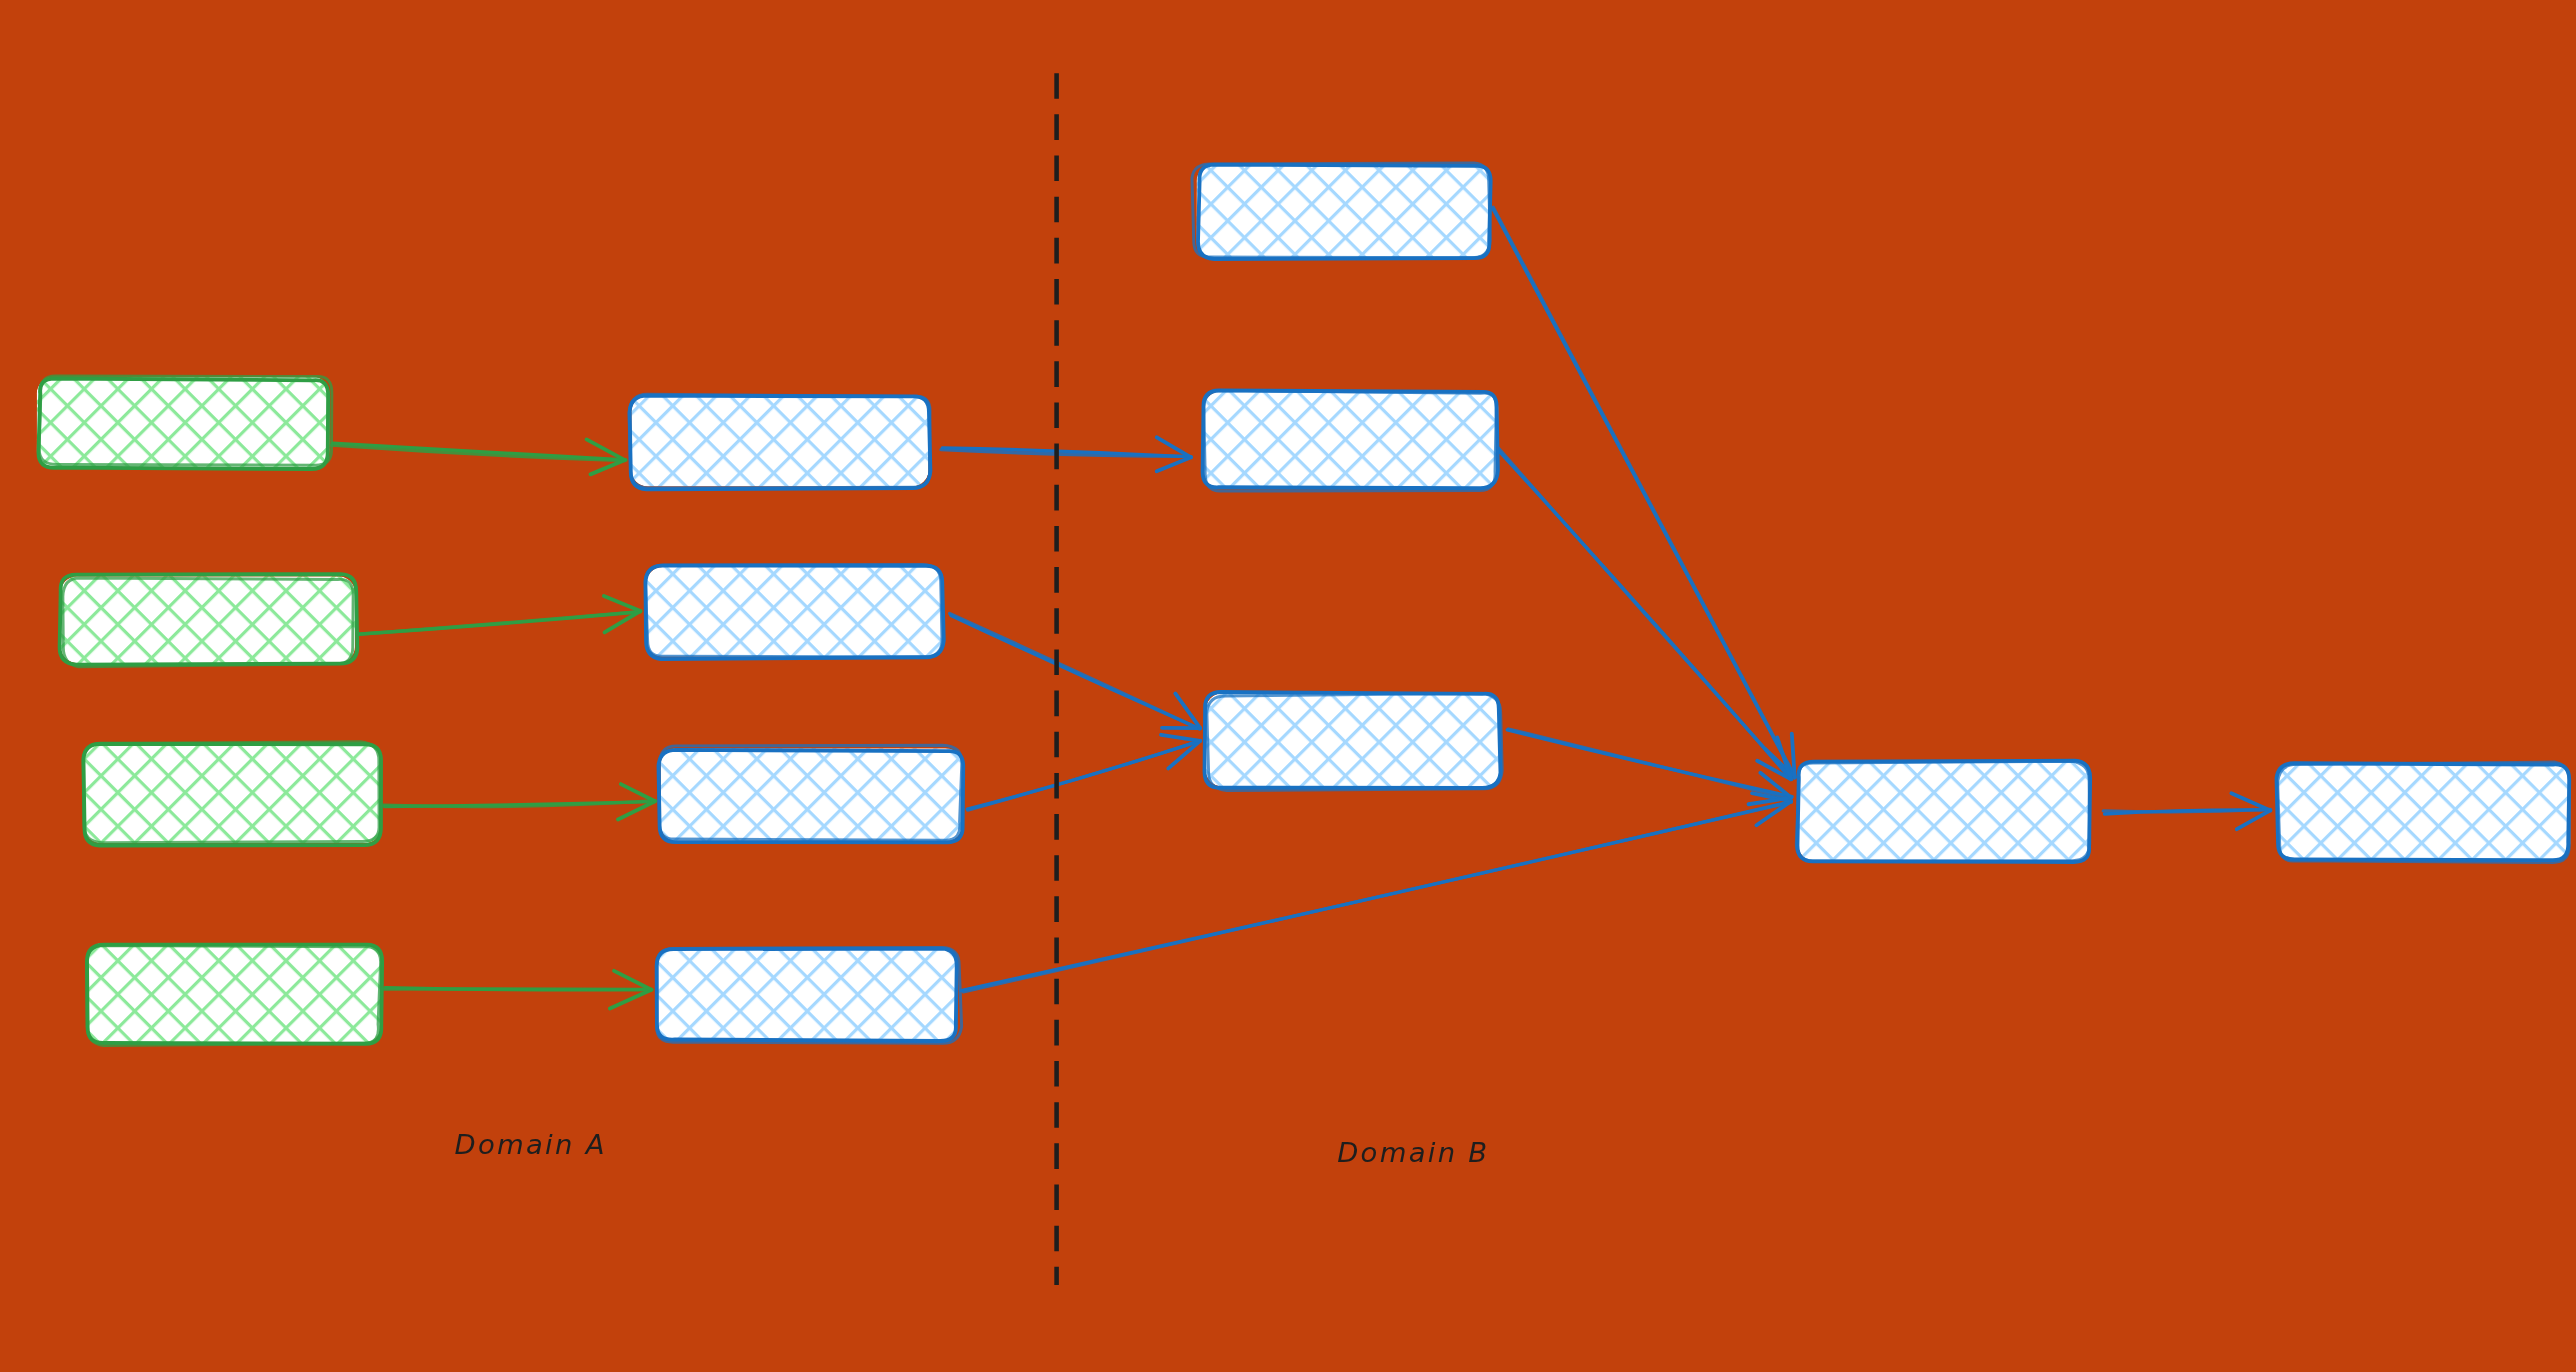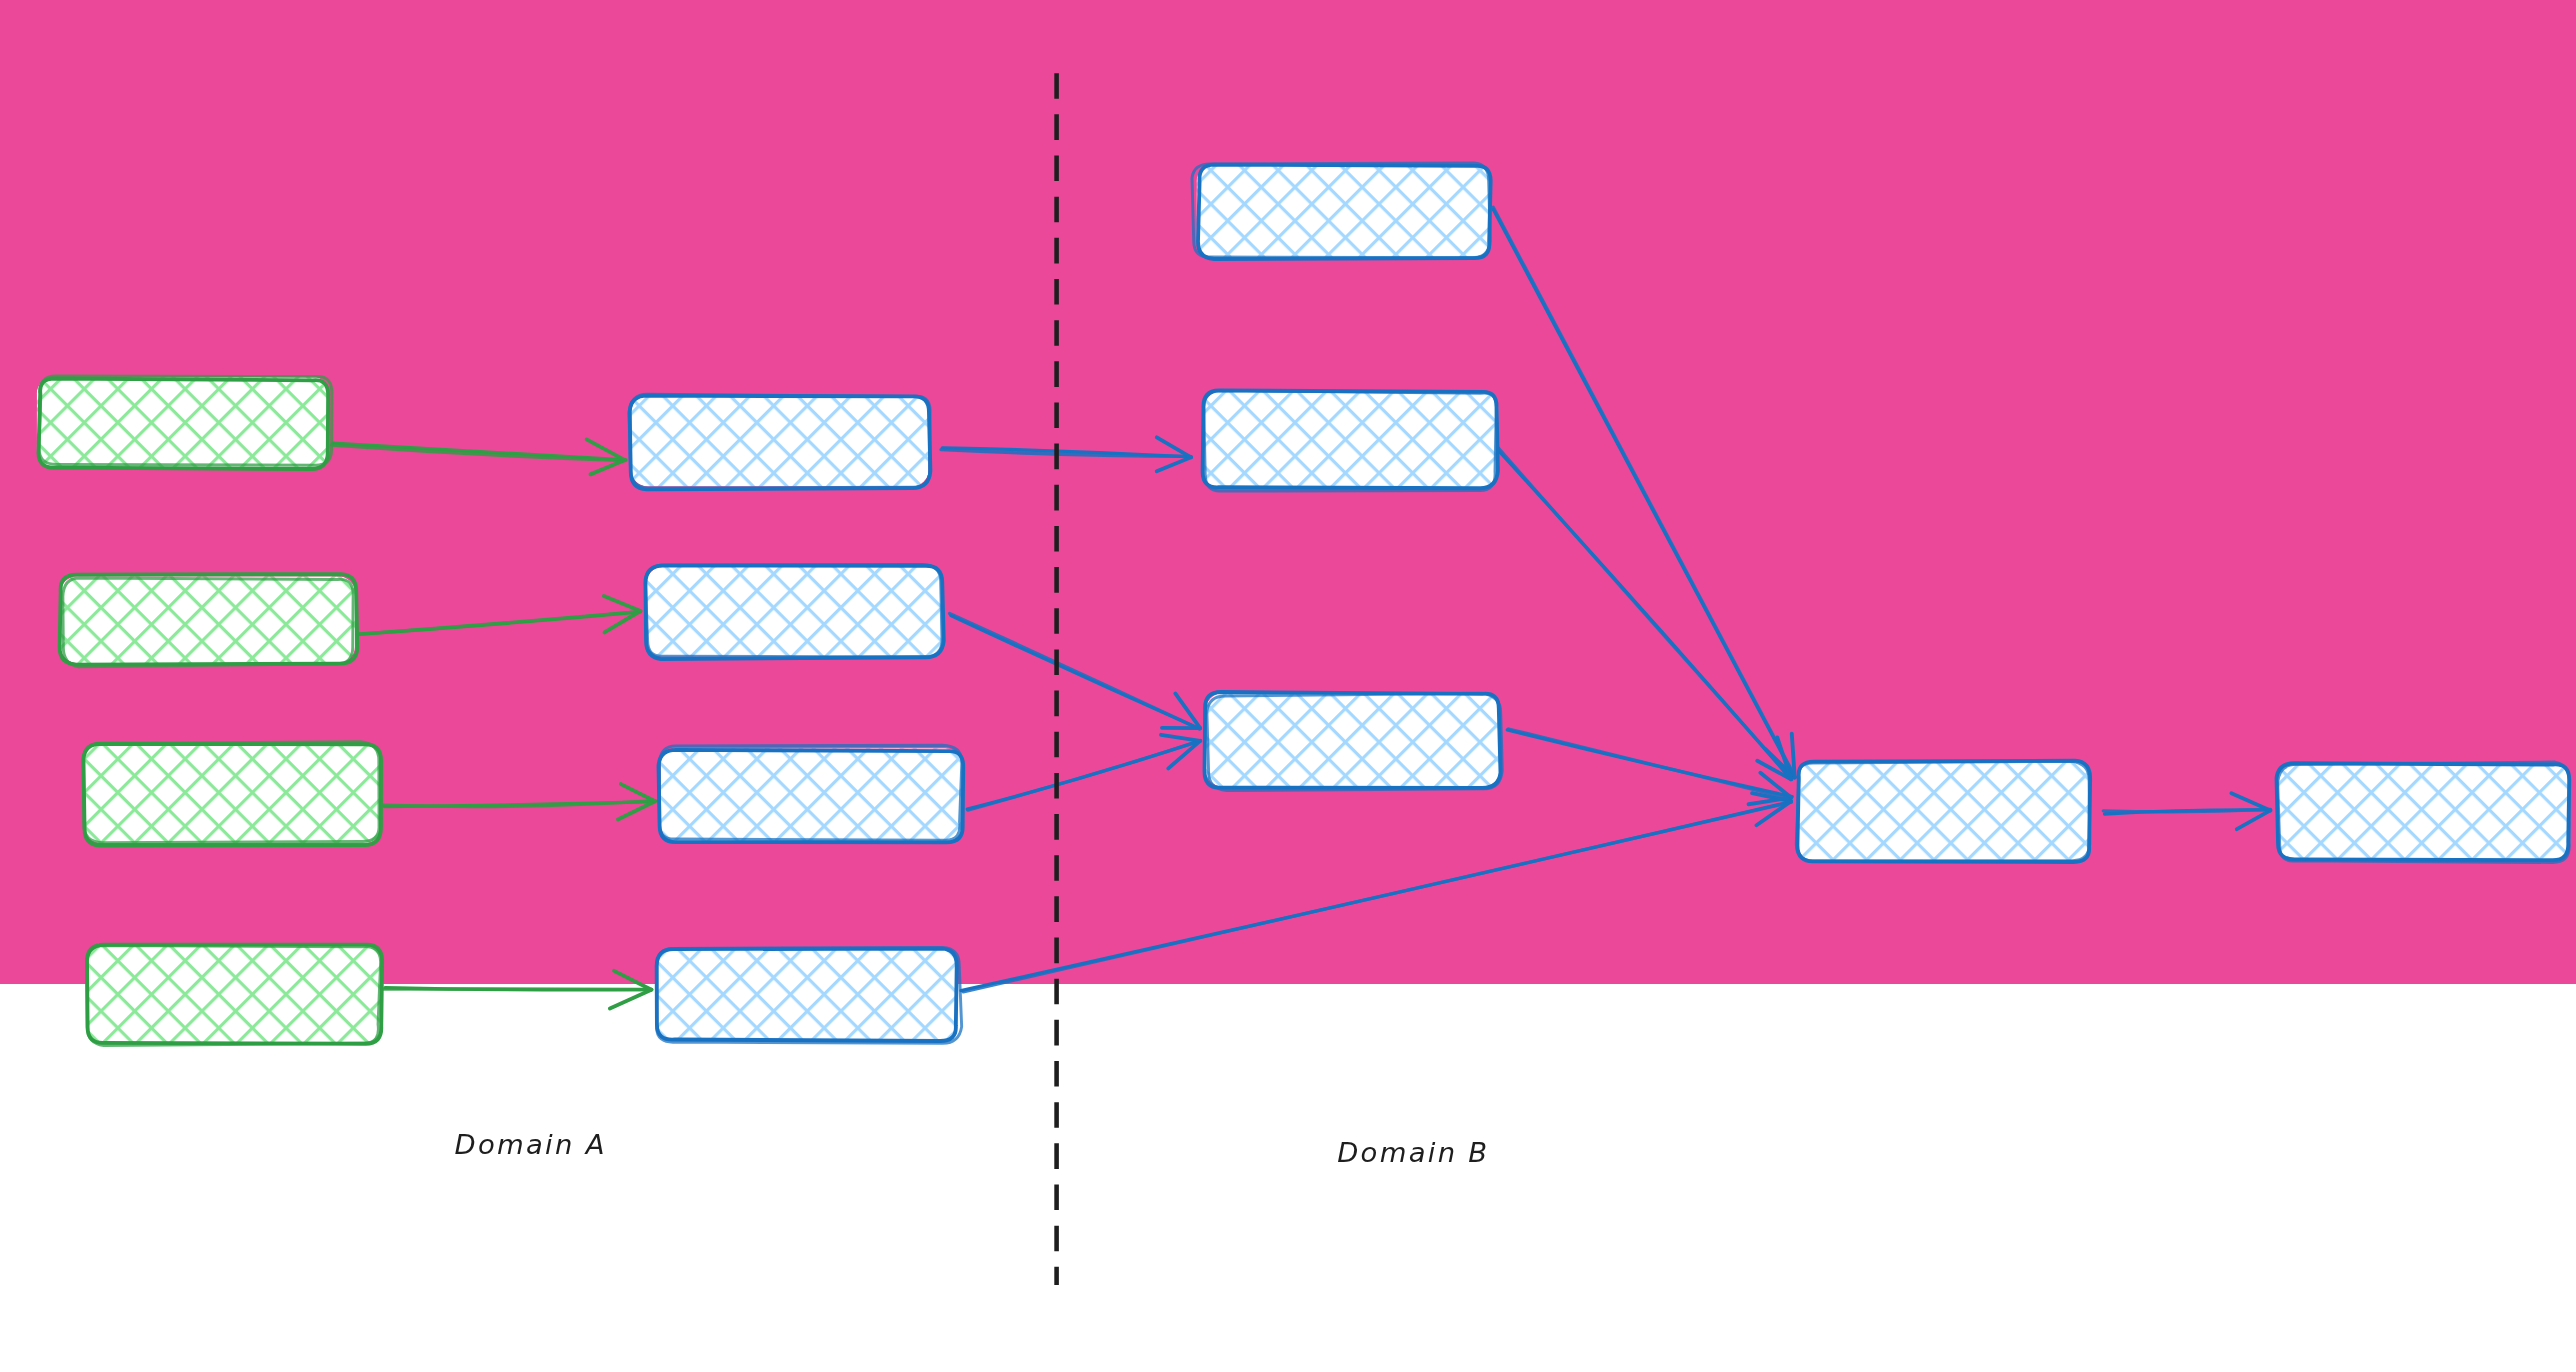--- a/index.html
+++ b/index.html
@@ -10,22 +10,22 @@
   }
   body {
     width: 2576px;
     height: 1372px;
     overflow: hidden;
     font-family: "DejaVu Sans", sans-serif;
   }
   #canvas {
     position: relative;
     width: 2576px;
-    height: 984px;
-    background: #ec4899;
+    height: 1372px;
+    background: #c2410c;
   }
   #diagram-svg {
     position: absolute;
     top: 0;
     left: 0;
     width: 2576px;
     height: 1372px;
   }
   .domain-label {
     font-family: "DejaVu Sans", sans-serif;

